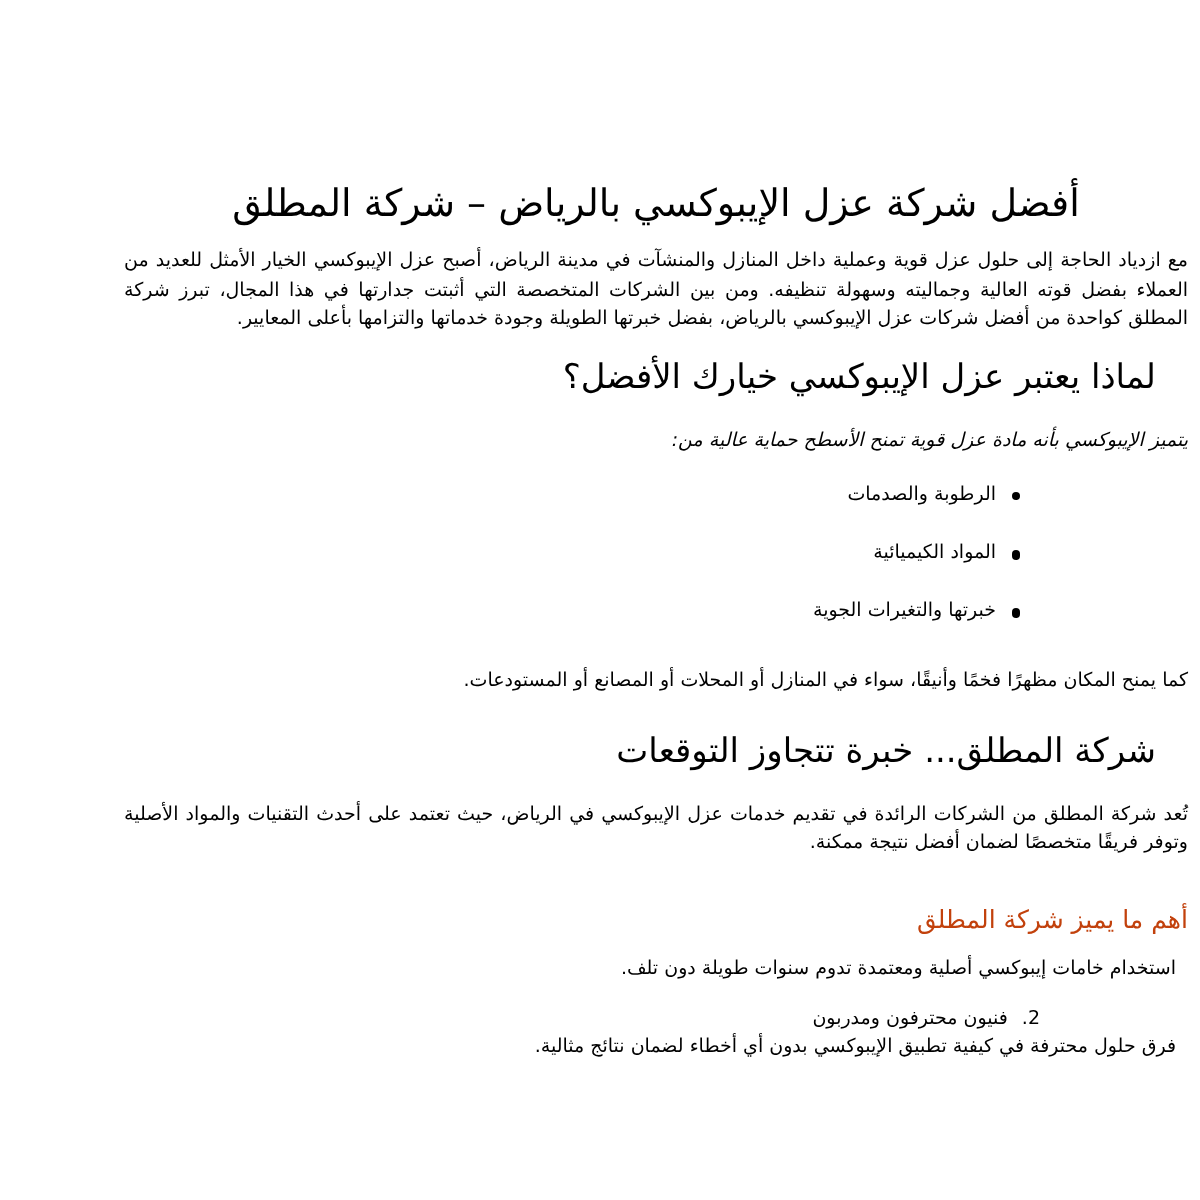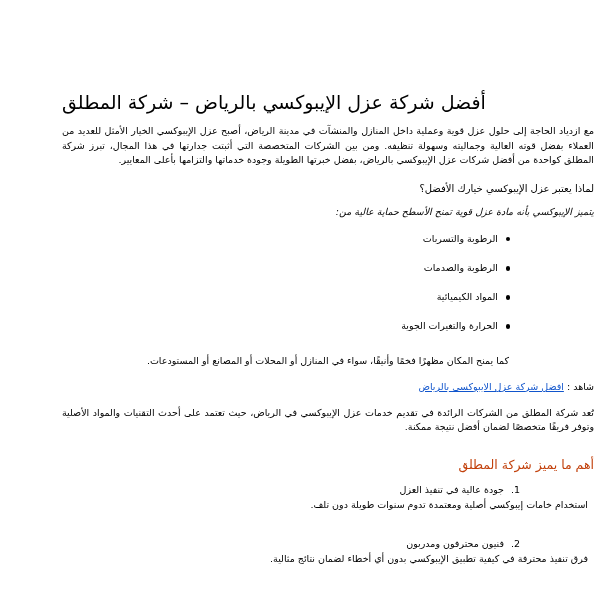--- a/index.html
+++ b/index.html
@@ -12,30 +12,30 @@
   }
   .doc {
     direction: rtl;
     padding: 0 6px 0 62px; 
   }
   .title {
     margin: 91px 0 0 0;
     font-size: 19px;
     line-height: 22px;
     font-weight: 400;
-    text-align: left;
+    text-align: center;
   }
   p { margin: 0; font-size: 9.5px; line-height: 14.7px; }
   .intro { margin-top: 11px; text-align: justify; }
   .h2 {
-    font-size: 10px;
+    font-size: 17px;
     line-height: 18px;
     font-weight: 400;
     text-align: right;
-    margin: 0;
+    margin: 16px;
   }
   .h2a { margin-top: 12px; }
   .lead { margin-top: 7px; text-align: right; font-style: italic; }
   ul.benefits {
     list-style: none;
     margin: 12px 0 0 0;
     padding: 0 84px 0 0;
   }
   ul.benefits li {
     position: relative;
@@ -46,38 +46,38 @@
   }
   ul.benefits li + li { margin-top: 14.5px; }
   .dot {
     position: absolute;
     right: 0; top: 5px;
     width: 4.5px; height: 4.5px;
     border-radius: 50%;
     background: #000;
     display: block;
   }
-  .outro { margin-top: 20px; text-align: center; }
+  .outro { margin-top: 20px; text-align: right; }
   .watch { margin-top: 11px; text-align: right; }
   .watch a {
     text-decoration: underline;
     cursor: pointer;
   }
   .h2b { margin-top: 18px; }
   .body2 { margin-top: 11px; text-align: justify; }
   .h3 {
     margin: 22px 0 0 0;
     font-size: 12.5px;
     line-height: 16px;
     font-weight: 400;
     text-align: right;
     color: #c2410c;
   }
   .features { margin-top: 10px; }
-  .feature + .feature { margin-top: 25px; }
+  .feature + .feature { margin-top: 10px; }
   .feature-title {
     padding-right: 74px;
     font-size: 9.5px;
     line-height: 14.7px;
     text-align: right;
   }
   .feature-title .num { margin-left: 7px; }
   .feature-desc {
     padding-right: 6px;
     font-size: 9.5px;
@@ -94,56 +94,46 @@
 
   <p class="intro">مع ازدياد الحاجة إلى حلول عزل قوية وعملية داخل المنازل والمنشآت في مدينة الرياض، أصبح عزل الإيبوكسي الخيار الأمثل للعديد من العملاء بفضل قوته العالية وجماليته وسهولة تنظيفه. ومن بين الشركات المتخصصة التي أثبتت جدارتها في هذا المجال، تبرز شركة المطلق كواحدة من أفضل شركات عزل الإيبوكسي بالرياض، بفضل خبرتها الطويلة وجودة خدماتها والتزامها بأعلى المعايير.</p>
 
   <h2 class="h2 h2a">لماذا يعتبر عزل الإيبوكسي خيارك الأفضل؟</h2>
 
   <p class="lead">يتميز الإيبوكسي بأنه مادة عزل قوية تمنح الأسطح حماية عالية من:</p>
 
   <ul class="benefits">
     <li>
       <span class="dot"></span>
-      <span>الرطوبة والتسربات</span>
-    </li>
-    <li>
-      <span class="dot"></span>
       <span>الرطوبة والصدمات</span>
     </li>
     <li>
       <span class="dot"></span>
       <span>المواد الكيميائية</span>
     </li>
     <li>
       <span class="dot"></span>
-      <span>الحرارة والتغيرات الجوية</span>
+      <span>خبرتها والتغيرات الجوية</span>
     </li>
   </ul>
 
   <p class="outro">كما يمنح المكان مظهرًا فخمًا وأنيقًا، سواء في المنازل أو المحلات أو المصانع أو المستودعات.</p>
 
-  <p class="watch">
-    <span>شاهد :</span>
-    <a style="color: rgb(17, 85, 204);">افضل شركة عزل الايبوكسي بالرياض</a>
-  </p>
 
+  <h2 class="h2 h2b">شركة المطلق... خبرة تتجاوز التوقعات</h2>
 
   <p class="body2">تُعد شركة المطلق من الشركات الرائدة في تقديم خدمات عزل الإيبوكسي في الرياض، حيث تعتمد على أحدث التقنيات والمواد الأصلية وتوفر فريقًا متخصصًا لضمان أفضل نتيجة ممكنة.</p>
 
   <h3 class="h3">أهم ما يميز شركة المطلق</h3>
 
   <div class="features">
     <div class="feature">
-      <div class="feature-title">
-        <span class="num">1.</span><span>جودة عالية في تنفيذ العزل</span>
-      </div>
       <div class="feature-desc">استخدام خامات إيبوكسي أصلية ومعتمدة تدوم سنوات طويلة دون تلف.</div>
     </div>
     <div class="feature">
       <div class="feature-title">
         <span class="num">2.</span><span>فنيون محترفون ومدربون</span>
       </div>
-      <div class="feature-desc">فرق تنفيذ محترفة في كيفية تطبيق الإيبوكسي بدون أي أخطاء لضمان نتائج مثالية.</div>
+      <div class="feature-desc">فرق حلول محترفة في كيفية تطبيق الإيبوكسي بدون أي أخطاء لضمان نتائج مثالية.</div>
     </div>
   </div>
 
 </div>
 
 </body></html>

